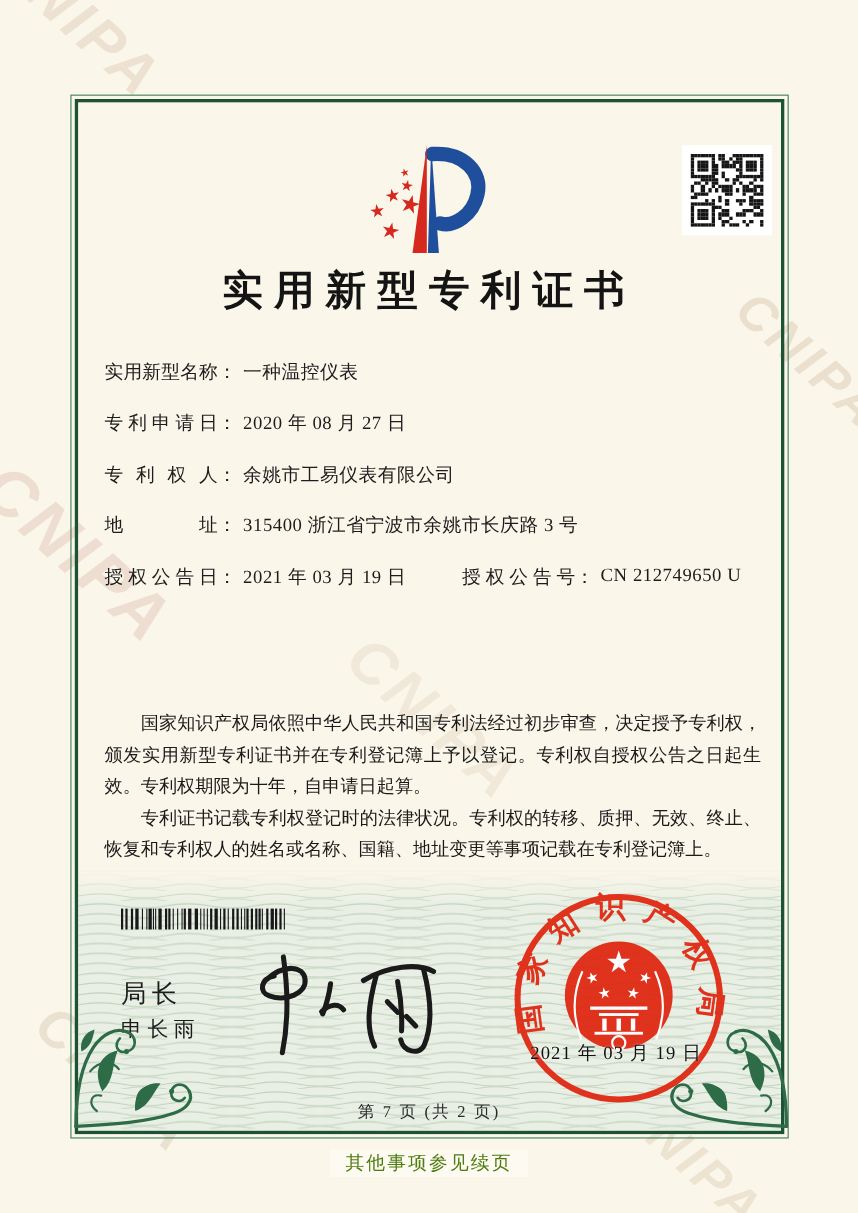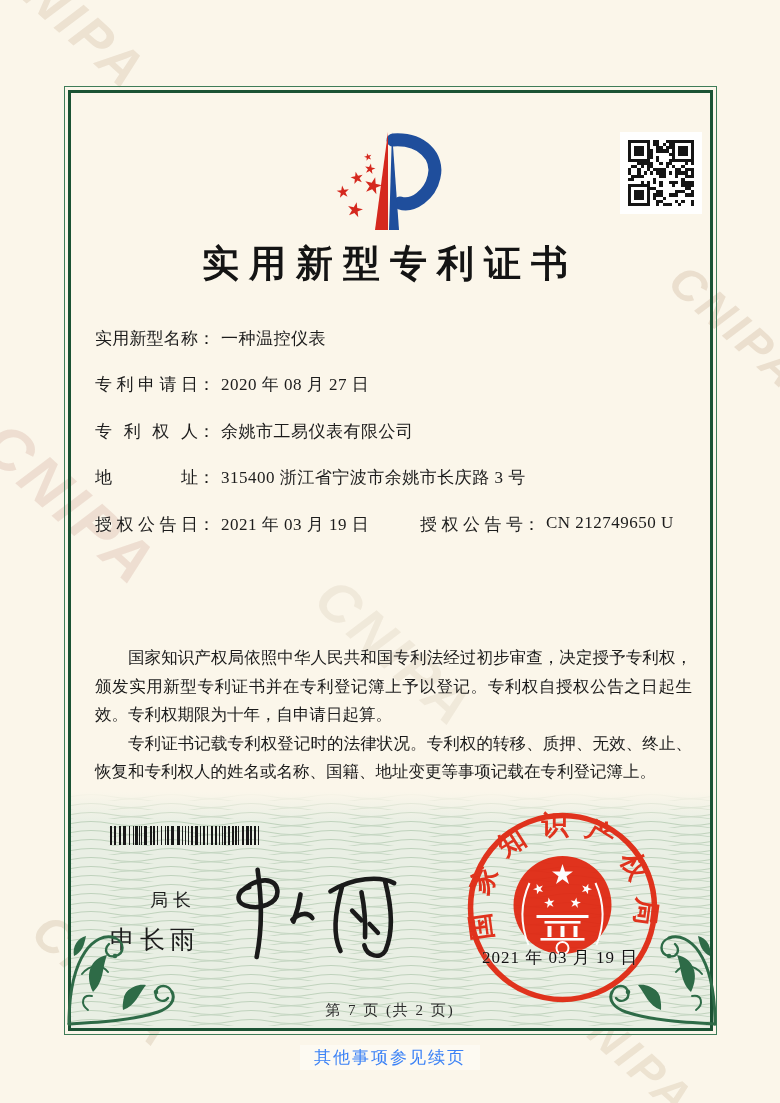--- a/index.html
+++ b/index.html
@@ -61,34 +61,34 @@
   
   .paras{position:absolute;left:95px;top:645px;width:597px;z-index:3;
          font-size:16.5px;line-height:28.6px;text-align:justify;color:#1a1a1a;font-family:Liberation Mono, monospace;}
   .paras p{margin:0;text-indent:2em;}
 
   
   .barcode{position:absolute;left:110px;top:826px;width:215px;height:19px;z-index:3;
            display:flex;align-items:stretch;}
   .barcode i{display:block;background:#181818;}
 
-  .signer-title{position:absolute;left:110px;top:888px;z-index:3;font-size:18px;
-        font-family:"Liberation Sans","DejaVu Sans",sans-serif;letter-spacing:5px;margin-left:40px;}
-  .signer-name{position:absolute;left:110px;top:923px;z-index:3;font-size:25px;
+  .signer-title{position:absolute;left:110px;top:888px;z-index:3;font-size:23px;
+        font-family:"Liberation Sans","DejaVu Sans",sans-serif;letter-spacing:5px;}
+  .signer-name{position:absolute;left:110px;top:923px;z-index:3;font-size:19px;
         font-family:"Liberation Sans","DejaVu Sans",sans-serif;letter-spacing:5px;}
   .signature{position:absolute;left:215px;top:856px;z-index:4;transform:rotate(-2deg);}
 
   .seal{position:absolute;left:465px;top:810px;z-index:3;opacity:.93;}
   .seal-date{position:absolute;left:482px;top:946px;z-index:5;font-size:17px;
              letter-spacing:1px;color:#111;text-shadow:0 0 2px rgba(255,255,255,.7);}
 
   .page-number{position:absolute;left:0;top:1001px;width:780px;text-align:center;
                font-size:15px;letter-spacing:2px;color:#2a2a2a;z-index:3;}
   .footer-note{position:absolute;left:0;top:1046px;width:780px;text-align:center;
-               font-size:17px;letter-spacing:2px;color:#3b82f6;z-index:3;}
+               font-size:17px;letter-spacing:2px;color:#4d7c0f;z-index:3;}
   .footer-note span{background:#fdfaf2;padding:3px 14px;}
 </style>
 </head>
 <body>
 
 <div id="page">
 
   <span class="wm wm1">CNIPA</span>
   <span class="wm wm2">CNIPA</span>
   <span class="wm wm3">CNIPA</span>

